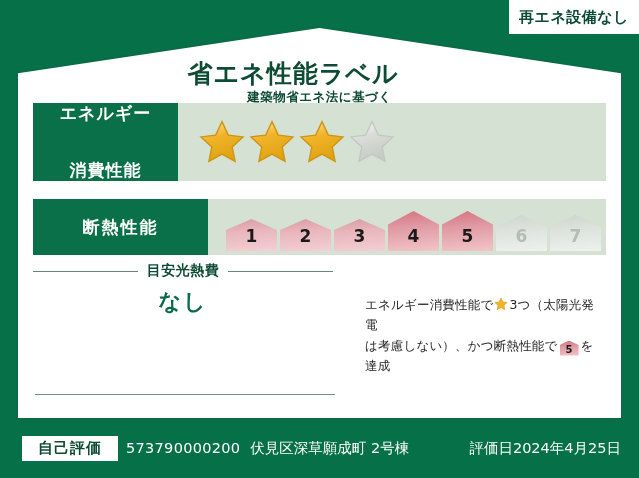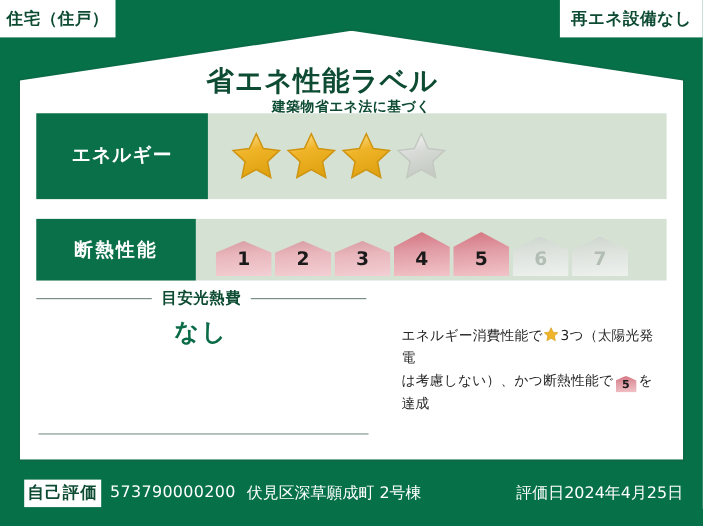--- a/index.html
+++ b/index.html
@@ -81,22 +81,22 @@
     background:#0a7049;
     color:#ffffff;
     font-weight:bold;
     display:flex;flex-direction:column;
     align-items:center;justify-content:center;
     height:100%;
     box-sizing:border-box;
     letter-spacing:1px;
     flex:0 0 auto;
   }
-  #tag-energy{width:156px;font-size:17px;line-height:1.28;gap:35px;}
-  #tag-insul{width:145px;font-size:17px;letter-spacing:2px;}
+  #tag-energy{width:145px;font-size:17px;line-height:1.28;gap:35px;}
+  #tag-insul{width:175px;font-size:17px;letter-spacing:2px;}
 
   
   #stars{
     display:flex;align-items:center;
     margin-left:20px;gap:2px;
   }
   .star{width:48px;height:48px;display:block;}
 
   
   #grades{
@@ -190,50 +190,48 @@
     display:flex;align-items:center;
     color:#ffffff;
   }
   #footer-inner{
     display:flex;align-items:center;width:100%;
     padding:0 18px 0 22px;box-sizing:border-box;
   }
   #self-eval-tag{
     background:#ffffff;color:#0d4b33;
     font-weight:bold;font-size:15px;
-    padding:3px 3px;letter-spacing:1px;
+    padding:3px 16px;letter-spacing:1px;
     flex:0 0 auto;
   }
   #footer-id{
     margin-left:8px;font-size:14.5px;letter-spacing:0.3px;white-space:nowrap;
   }
   #footer-addr{margin-left:10px;font-size:14.5px;white-space:nowrap;}
   #footer-date{margin-left:auto;font-size:14.5px;white-space:nowrap;}
 </style>
 </head>
 <body>
 
 <div id="label-root">
 
-  <div class="corner-badge" id="badge-house">
-    <span>住宅（住戸）</span>
-  </div>
   <div class="corner-badge" id="badge-renew">
     <span>再エネ設備なし</span>
   </div>
 
   <div id="card-outline"></div>
   <div id="card"></div>
 
   <div id="title-small">建築物省エネ法に基づく</div>
   <div id="title-main">省エネ性能ラベル</div>
 
   <div class="row" id="row-energy">
     <div class="row-tag" id="tag-energy">
       <span>エネルギー</span>
+      <span>消費性能</span>
     </div>
     <div id="stars">
         <span class="star"><svg viewBox="0 0 24 24" width="48" height="48">
             <defs>
               <linearGradient id="sg0" x1="0" y1="0" x2="0.35" y2="1">
                 <stop offset="0%" stop-color="#ffe9a8"></stop>
                 <stop offset="45%" stop-color="#f0b429"></stop>
                 <stop offset="100%" stop-color="#e0a312"></stop>
               </linearGradient>
             </defs>

